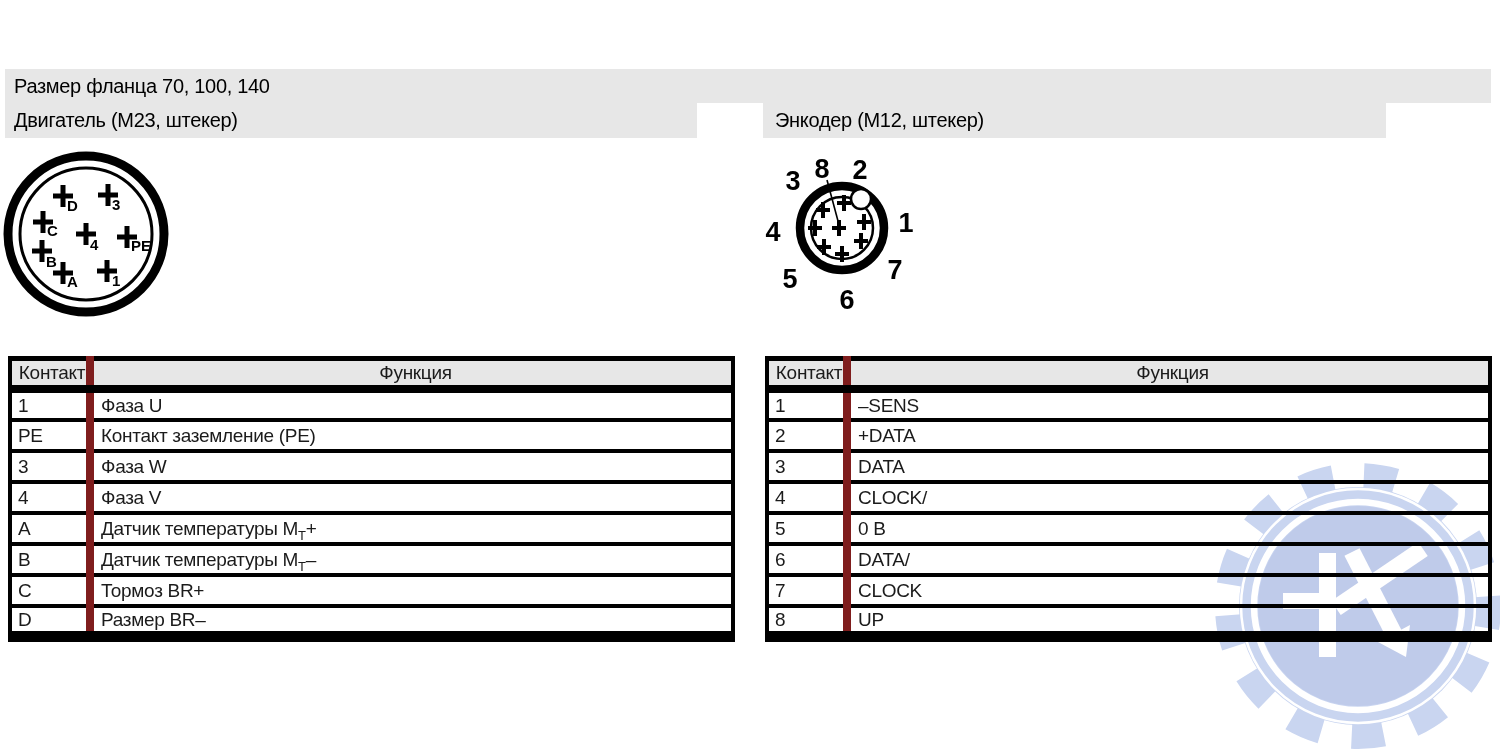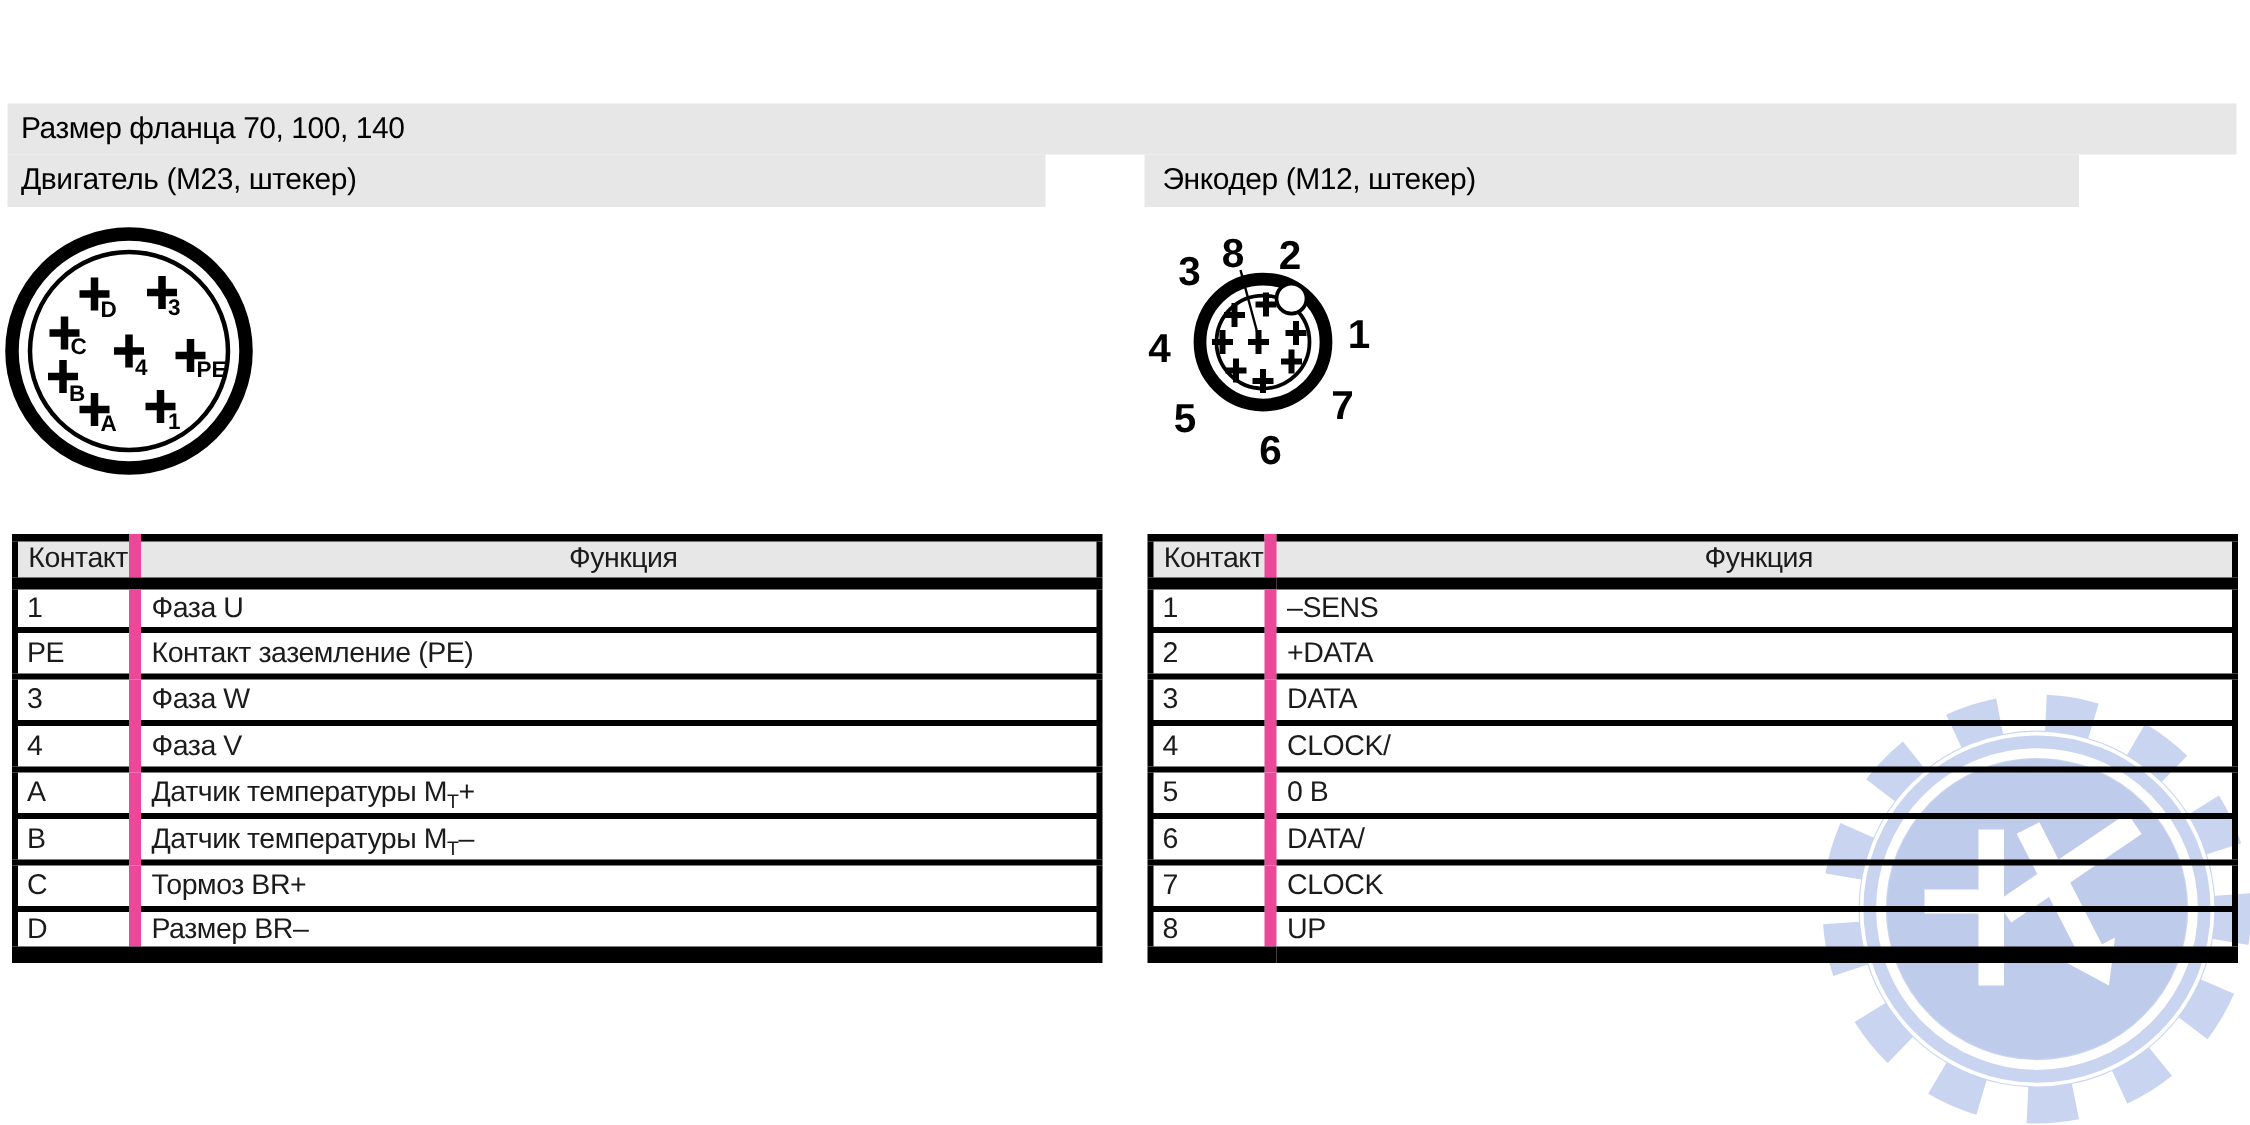--- a/index.html
+++ b/index.html
@@ -39,21 +39,21 @@
   table.pinout col.c1{width:80px}
   table.pinout th{
     background:#e7e7e7;font-weight:normal;text-align:center;
     height:30px;padding:1px 0 0 6px;border-bottom:8px solid #000;
   }
   table.pinout td{
     background:#fff;height:31px;padding:1px 0 0 7px;
     border-top:4px solid #000;overflow:hidden;white-space:nowrap;
   }
   table.pinout td:first-child{padding-left:6px}
-  table.pinout th:last-child,table.pinout td:last-child{border-left:8px solid #ec4899}
+  table.pinout th:last-child,table.pinout td:last-child{border-left:8px solid #7f1d1d}
   table.pinout tr:last-child td{border-bottom:11px solid #000}
   table.pinout sub{font-size:13px;line-height:0}
 
   
   #watermark{
     position:absolute;left:1208px;top:456px;width:300px;height:300px;
     mix-blend-mode:multiply;pointer-events:none;
   }
 </style>
 </head>

